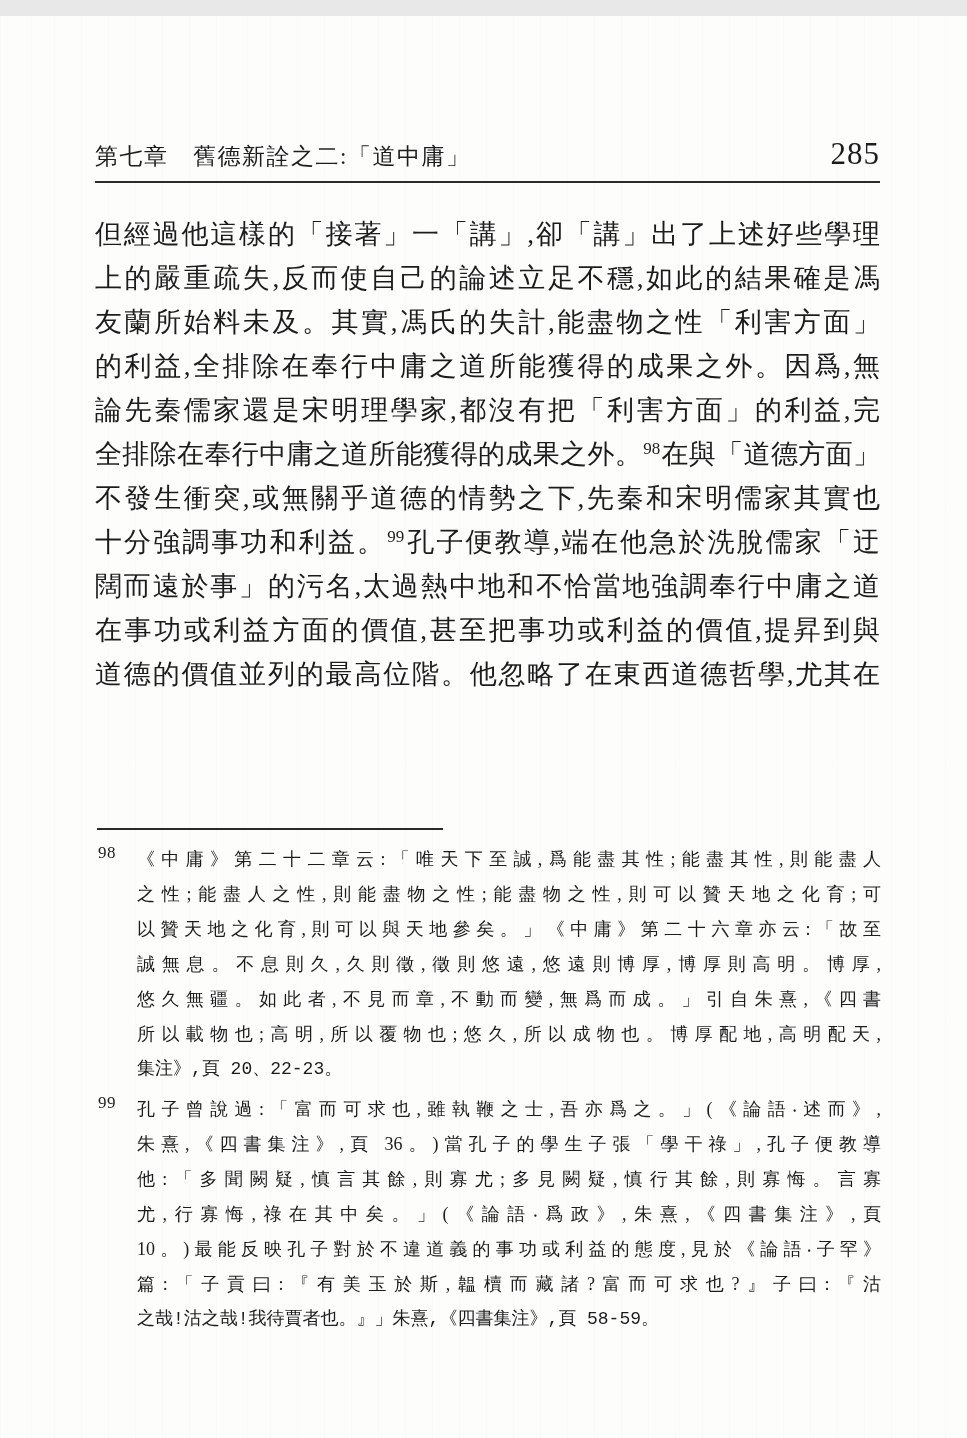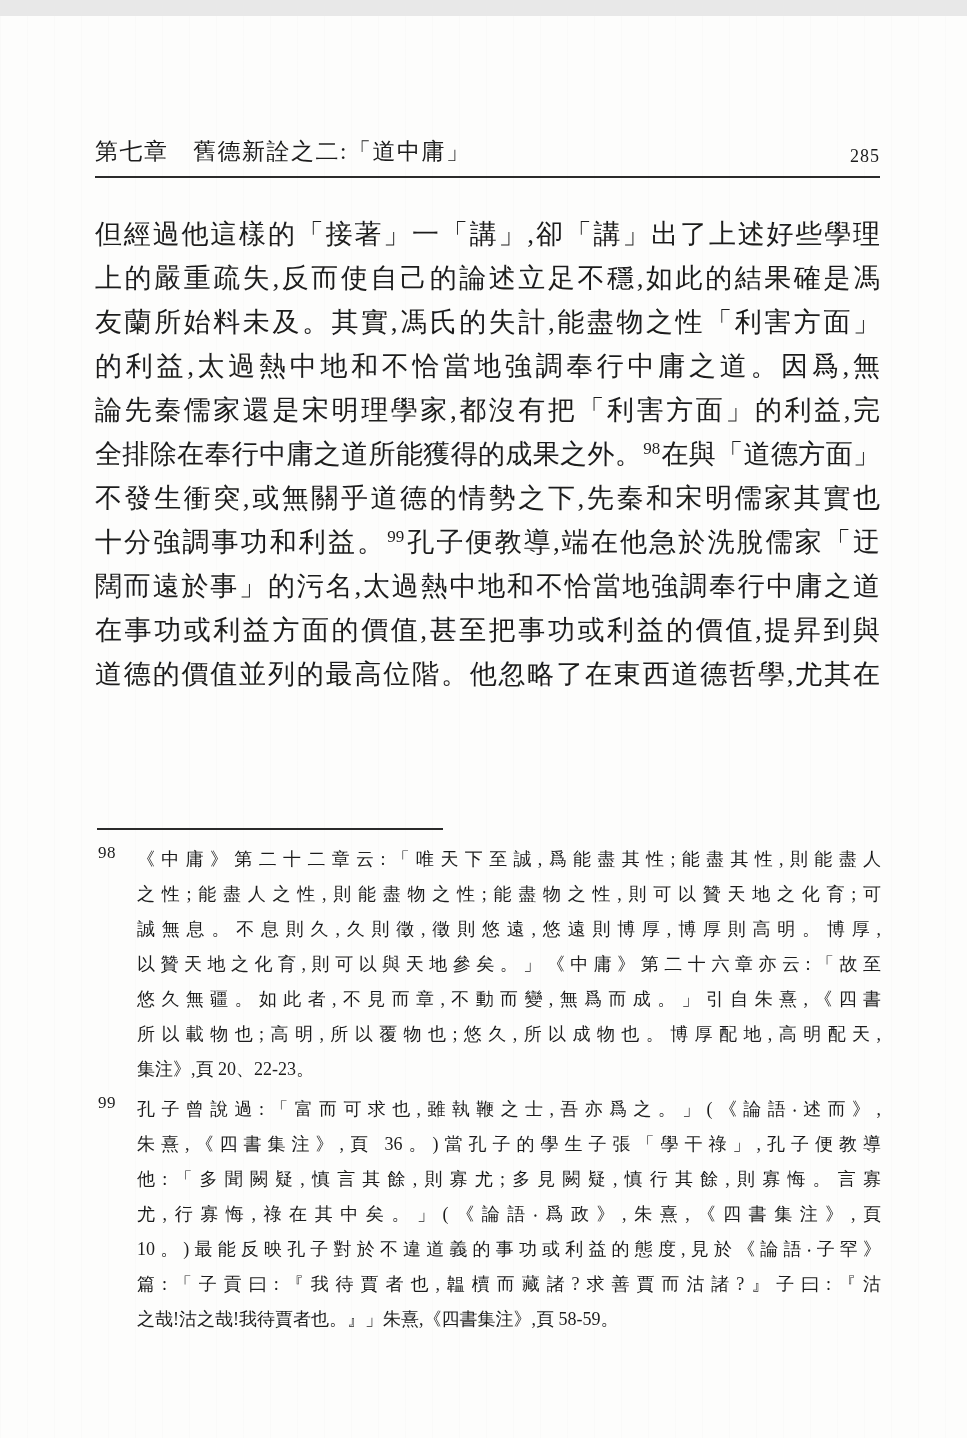--- a/index.html
+++ b/index.html
@@ -32,21 +32,21 @@
     align-items: flex-end;
     border-bottom: 2px solid #2b2b2b;
     padding-bottom: 9px;
   }
   .chapter-title {
     font-size: 23px;
     letter-spacing: 1.5px;
     white-space: nowrap;
   }
   .page-number {
-    font-size: 18px;
+    font-size: 31px;
     letter-spacing: 1px;
   }
   
   .body-text {
     position: absolute;
     left: 95px;
     top: 196px;
     width: 785px;
   }
   .bline {
@@ -98,67 +98,68 @@
     font-size: 18px;
     line-height: 35px;
     height: 35px;
     text-align: justify;
     text-align-last: justify;
     white-space: nowrap;
   }
   .fline.short {
     text-align: right;
     text-align-last: left;
+    font-family: Liberation Mono, monospace;
   }
 </style>
 </head>
 <body>
 
 <div class="page">
 
   <div class="header">
     <span class="chapter-title">第七章　舊德新詮之二:「道中庸」</span>
     <span class="page-number">285</span>
   </div>
 
   <div class="body-text">
     <div class="bline">但經過他這樣的「接著」一「講」,卻「講」出了上述好些學理</div>
     <div class="bline">上的嚴重疏失,反而使自己的論述立足不穩,如此的結果確是馮</div>
     <div class="bline">友蘭所始料未及。其實,馮氏的失計,能盡物之性「利害方面」</div>
-    <div class="bline">的利益,太過熱中地和不恰當地強調奉行中庸之道。因爲,無</div>
+    <div class="bline">的利益,全排除在奉行中庸之道所能獲得的成果之外。因爲,無</div>
     <div class="bline">論先秦儒家還是宋明理學家,都沒有把「利害方面」的利益,完</div>
     <div class="bline"><span class="seg">全排除在奉行中庸之道所能獲得的成果之外。</span><span class="fnref">98</span><span class="seg">在與「道德方面」</span></div>
     <div class="bline">不發生衝突,或無關乎道德的情勢之下,先秦和宋明儒家其實也</div>
     <div class="bline"><span class="seg">十分強調事功和利益。</span><span class="fnref">99</span><span class="seg">孔子便教導,端在他急於洗脫儒家「迂</span></div>
     <div class="bline">闊而遠於事」的污名,太過熱中地和不恰當地強調奉行中庸之道</div>
     <div class="bline">在事功或利益方面的價值,甚至把事功或利益的價值,提昇到與</div>
     <div class="bline">道德的價值並列的最高位階。他忽略了在東西道德哲學,尤其在</div>
   </div>
 
   <div class="fn-separator"></div>
 
   <div class="footnotes">
 
     <div class="footnote">
       <span class="fn-number">98</span>
       <div class="fline">《中庸》第二十二章云:「唯天下至誠,爲能盡其性;能盡其性,則能盡人</div>
       <div class="fline">之性;能盡人之性,則能盡物之性;能盡物之性,則可以贊天地之化育;可</div>
+      <div class="fline">以贊天地之化育,則可以與天地參矣。」《中庸》第二十六章亦云:「故至</div>
       <div class="fline">誠無息。不息則久,久則徵,徵則悠遠,悠遠則博厚,博厚則高明。博厚,</div>
-      <div class="fline">以贊天地之化育,則可以與天地參矣。」《中庸》第二十六章亦云:「故至</div>
       <div class="fline">悠久無疆。如此者,不見而章,不動而變,無爲而成。」引自朱熹,《四書</div>
       <div class="fline">所以載物也;高明,所以覆物也;悠久,所以成物也。博厚配地,高明配天,</div>
       <div class="fline short">集注》,頁 20、22-23。</div>
     </div>
 
     <div class="footnote">
       <span class="fn-number">99</span>
       <div class="fline">孔子曾說過:「富而可求也,雖執鞭之士,吾亦爲之。」(《論語‧述而》,</div>
       <div class="fline">朱熹,《四書集注》,頁 36。)當孔子的學生子張「學干祿」,孔子便教導</div>
       <div class="fline">他:「多聞闕疑,慎言其餘,則寡尤;多見闕疑,慎行其餘,則寡悔。言寡</div>
       <div class="fline">尤,行寡悔,祿在其中矣。」(《論語‧爲政》,朱熹,《四書集注》,頁</div>
       <div class="fline">10。)最能反映孔子對於不違道義的事功或利益的態度,見於《論語‧子罕》</div>
-      <div class="fline">篇:「子貢曰:『我待賈者也,韞櫝而藏諸?求善賈而沽諸?』子曰:『沽</div>
+      <div class="fline">篇:「子貢曰:『有美玉於斯,韞櫝而藏諸?富而可求也?』子曰:『沽</div>
       <div class="fline short">之哉!沽之哉!我待賈者也。』」朱熹,《四書集注》,頁 58-59。</div>
     </div>
 
   </div>
 
 </div>
 
 </body></html>

